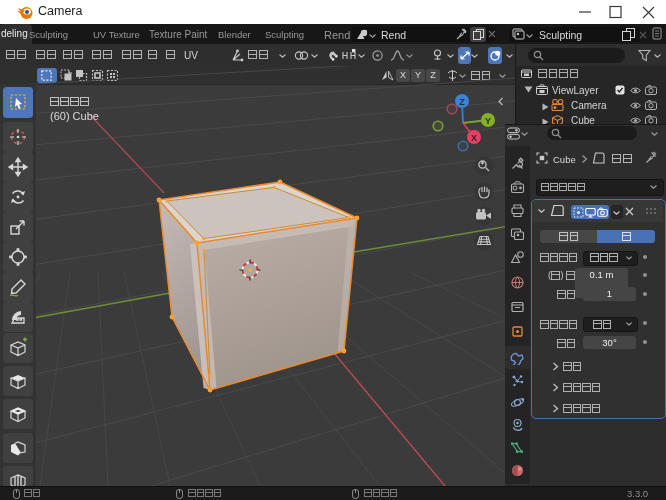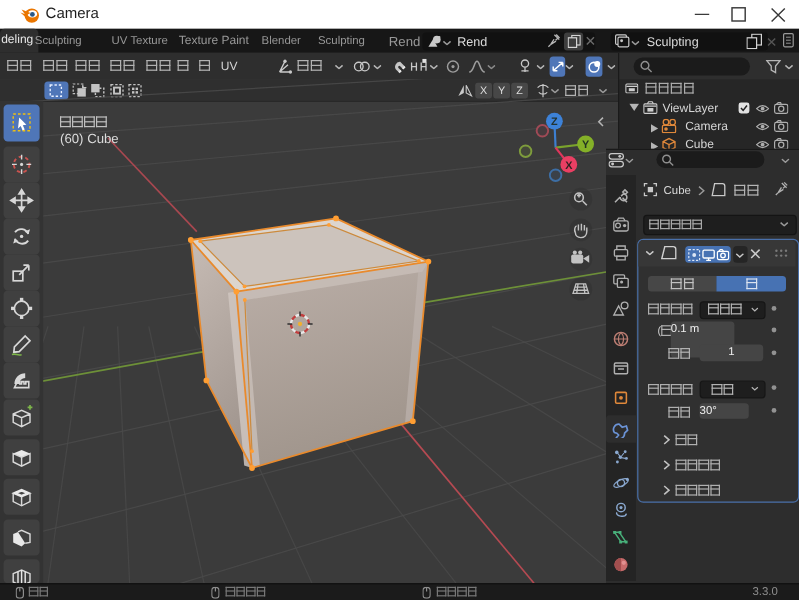--- a/index.html
+++ b/index.html
@@ -638,34 +638,34 @@
 <div class="ab" style="left:622px;top:232px"><i class="c" style="width:8.5px;height:8.5px;margin-right:2px;color:#fff;"></i></div>
 <div class="ab" style="left:540px;top:253px"><i class="c" style="width:8.5px;height:8.5px;margin-right:1px;color:#cfcfcf;"></i><i class="c" style="width:8.5px;height:8.5px;margin-right:1px;color:#cfcfcf;"></i><i class="c" style="width:8.5px;height:8.5px;margin-right:1px;color:#cfcfcf;"></i><i class="c" style="width:8.5px;height:8.5px;margin-right:1px;color:#cfcfcf;"></i></div>
 <div class="ab" style="left:583px;top:250.5px;width:53px;height:13.5px;background:#1e1e1e;border:1px solid #161616;border-radius:3px"></div>
 <div class="ab" style="left:590px;top:253px"><i class="c" style="width:8.5px;height:8.5px;margin-right:1px;color:#d8d8d8;"></i><i class="c" style="width:8.5px;height:8.5px;margin-right:1px;color:#d8d8d8;"></i><i class="c" style="width:8.5px;height:8.5px;margin-right:1px;color:#d8d8d8;"></i></div>
 <svg class="ab" style="left:626px;top:256px" width="6" height="4" viewBox="0 0 7 4">
     <path d="M0.5 0.5 L3.5 3.2 L6.5 0.5" fill="none" stroke="#b5b5b5" stroke-width="1.2"></path>
   </svg>
 <div class="ab" style="left:643px;top:255px;width:4px;height:4px;border-radius:50%;background:#929292"></div>
 <div class="ab" style="left:548px;top:271px"><span style="font-size:9px;color:#cfcfcf;vertical-align:top;line-height:9px">(</span><i class="c" style="width:8.5px;height:8.5px;margin-right:1px;color:#cfcfcf;"></i><span style="font-size:9px;color:#cfcfcf;vertical-align:top;line-height:9px">)</span></div>
 <div class="ab" style="left:566px;top:271px"><i class="c" style="width:8.5px;height:8.5px;margin-right:1px;color:#cfcfcf;"></i></div>
-<div class="ab" style="left:559px;top:268px;width:53px;height:30px;background:#454545;border-radius:3px;text-align:left;font-size:9.5px;color:#efefef;line-height:13.5px">0.1 m</div>
+<div class="ab" style="left:575px;top:268px;width:53px;height:30px;background:#454545;border-radius:3px;text-align:center;font-size:9.5px;color:#efefef;line-height:13.5px">0.1 m</div>
 <div class="ab" style="left:643px;top:272.5px;width:4px;height:4px;border-radius:50%;background:#929292"></div>
 <div class="ab" style="left:557px;top:290px"><i class="c" style="width:8.5px;height:8.5px;margin-right:1px;color:#cfcfcf;"></i><i class="c" style="width:8.5px;height:8.5px;margin-right:1px;color:#cfcfcf;"></i></div>
 <div class="ab" style="left:583px;top:287px;width:53px;height:13.5px;background:#454545;border-radius:3px;text-align:center;font-size:9.5px;color:#efefef;line-height:13.5px">1</div>
 <div class="ab" style="left:643px;top:291.5px;width:4px;height:4px;border-radius:50%;background:#929292"></div>
 <div class="ab" style="left:540px;top:320px"><i class="c" style="width:8.5px;height:8.5px;margin-right:1px;color:#cfcfcf;"></i><i class="c" style="width:8.5px;height:8.5px;margin-right:1px;color:#cfcfcf;"></i><i class="c" style="width:8.5px;height:8.5px;margin-right:1px;color:#cfcfcf;"></i><i class="c" style="width:8.5px;height:8.5px;margin-right:1px;color:#cfcfcf;"></i></div>
 <div class="ab" style="left:583px;top:316.5px;width:53px;height:13.5px;background:#1e1e1e;border:1px solid #161616;border-radius:3px"></div>
 <div class="ab" style="left:593px;top:320px"><i class="c" style="width:8.5px;height:8.5px;margin-right:1px;color:#d8d8d8;"></i><i class="c" style="width:8.5px;height:8.5px;margin-right:1px;color:#d8d8d8;"></i></div>
 <svg class="ab" style="left:626px;top:322px" width="6" height="4" viewBox="0 0 7 4">
     <path d="M0.5 0.5 L3.5 3.2 L6.5 0.5" fill="none" stroke="#b5b5b5" stroke-width="1.2"></path>
   </svg>
 <div class="ab" style="left:643px;top:321px;width:4px;height:4px;border-radius:50%;background:#929292"></div>
 <div class="ab" style="left:557px;top:339px"><i class="c" style="width:8.5px;height:8.5px;margin-right:1px;color:#cfcfcf;"></i><i class="c" style="width:8.5px;height:8.5px;margin-right:1px;color:#cfcfcf;"></i></div>
-<div class="ab" style="left:583px;top:335.5px;width:41px;height:13.5px;background:#454545;border-radius:3px;text-align:left;font-size:9.5px;color:#efefef;line-height:13.5px">30°</div>
+<div class="ab" style="left:583px;top:335.5px;width:53px;height:13.5px;background:#454545;border-radius:3px;text-align:center;font-size:9.5px;color:#efefef;line-height:13.5px">30°</div>
 <div class="ab" style="left:643px;top:340px;width:4px;height:4px;border-radius:50%;background:#929292"></div>
 <svg class="ab" style="left:552px;top:362px" width="7" height="9" viewBox="0 0 7 9">
     <path d="M1.5 1 L5.5 4.5 L1.5 8" fill="none" stroke="#c0c0c0" stroke-width="1.3"></path>
   </svg>
 <div class="ab" style="left:563px;top:362px"><i class="c" style="width:8.5px;height:8.5px;margin-right:1px;color:#d0d0d0;"></i><i class="c" style="width:8.5px;height:8.5px;margin-right:1px;color:#d0d0d0;"></i></div>
 <svg class="ab" style="left:552px;top:383px" width="7" height="9" viewBox="0 0 7 9">
     <path d="M1.5 1 L5.5 4.5 L1.5 8" fill="none" stroke="#c0c0c0" stroke-width="1.3"></path>
   </svg>
 <div class="ab" style="left:563px;top:383px"><i class="c" style="width:8.5px;height:8.5px;margin-right:1px;color:#d0d0d0;"></i><i class="c" style="width:8.5px;height:8.5px;margin-right:1px;color:#d0d0d0;"></i><i class="c" style="width:8.5px;height:8.5px;margin-right:1px;color:#d0d0d0;"></i><i class="c" style="width:8.5px;height:8.5px;margin-right:1px;color:#d0d0d0;"></i></div>
 <svg class="ab" style="left:552px;top:404px" width="7" height="9" viewBox="0 0 7 9">

